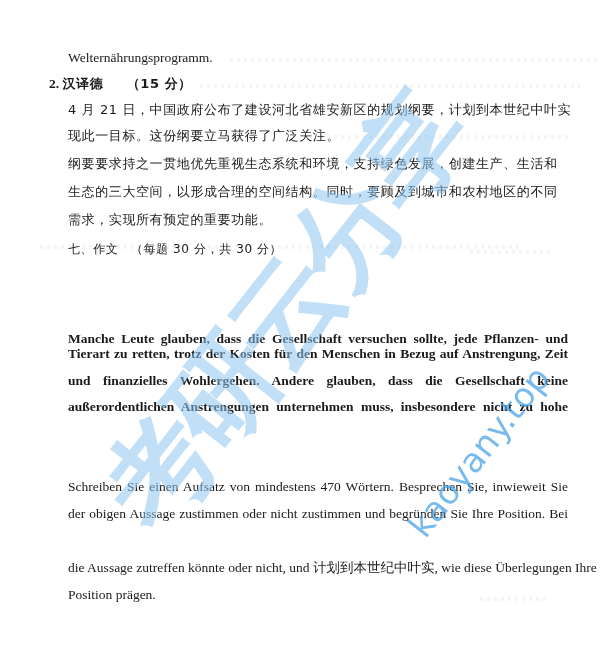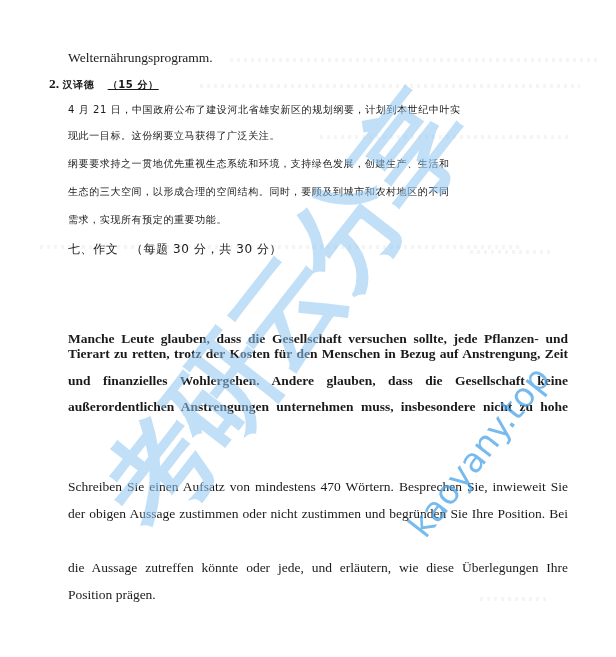--- a/index.html
+++ b/index.html
@@ -2,21 +2,21 @@
 <html><head>
 <meta charset="utf-8">
 <style>
   html, body { margin: 0; padding: 0; }
   body {
     width: 616px; height: 657px; background: #ffffff; position: relative; overflow: hidden;
     font-family: "Liberation Serif", "DejaVu Serif", serif; color: #1a1a1a;
   }
   .page { position: absolute; inset: 0; }
   .line { position: absolute; white-space: nowrap; font-size: 13.5px; line-height: 18px; }
-  .cn { font-family: "DejaVu Sans", sans-serif; font-size: 10px; letter-spacing: 0.6px; }
+  .cn { font-family: "DejaVu Sans", sans-serif; font-size: 13px; letter-spacing: 0.6px; }
   .bold { font-weight: bold; }
   .just { left: 68px; width: 500px; text-align: justify; text-align-last: justify; }
   .left { left: 68px; }
   .watermark {
     position: absolute; color: #8fc6f0; opacity: 0.55; pointer-events: none;
     font-family: "DejaVu Sans", sans-serif; white-space: nowrap; transform-origin: left top;
   }
   .wm-cn { left: 70px; top: 470px; font-size: 108px; transform: rotate(-52deg); letter-spacing: -6px; font-weight: bold; }
   .wm-en { left: 400px; top: 520px; font-size: 34px; transform: rotate(-52deg); color: #4aa3e8; opacity: 0.75; }
   .noise { position: absolute; height: 4px; background: repeating-linear-gradient(90deg, #eee 0 3px, transparent 3px 7px); opacity: 0.6; }
@@ -31,39 +31,39 @@
   <div class="noise" style="left:320px; top:135px; width:250px;"></div>
   <div class="noise" style="left:40px; top:245px; width:480px;"></div>
   <div class="noise" style="left:470px; top:250px; width:80px;"></div>
   <div class="noise" style="left:480px; top:597px; width:70px;"></div>
 
   <div class="line left" style="top:49px;">Welternährungsprogramm.</div>
 
   <div class="line bold" style="left:49px; top:75px;">
     <span>2.</span>
     <span class="cn" style="font-weight:bold;">汉译德</span>
-    <span class="cn" style="font-weight:bold; margin-left:10px;text-decoration:underline;">（15 分）</span>
+    <span class="cn" style="font-weight:bold; margin-left:20px;">（15 分）</span>
   </div>
 
   <div class="line cn left" style="top:101px;">4 月 21 日，中国政府公布了建设河北省雄安新区的规划纲要，计划到本世纪中叶实</div>
   <div class="line cn left" style="top:127px;text-align:center;">现此一目标。这份纲要立马获得了广泛关注。</div>
   <div class="line cn left" style="top:155px;">纲要要求持之一贯地优先重视生态系统和环境，支持绿色发展，创建生产、生活和</div>
   <div class="line cn left" style="top:183px;">生态的三大空间，以形成合理的空间结构。同时，要顾及到城市和农村地区的不同</div>
   <div class="line cn left" style="top:211px;">需求，实现所有预定的重要功能。</div>
 
   <div class="line cn left" style="top:240px; font-size:12px;">
     <span>七、作文</span>
     <span style="margin-left:8px;">（每题 30 分，共 30 分）</span>
   </div>
 
   <div class="line bold just" style="top:318px;margin-top:12px;">Manche Leute glauben, dass die Gesellschaft versuchen sollte, jede Pflanzen- und</div>
   <div class="line bold just" style="top:345px;">Tierart zu retten, trotz der Kosten für den Menschen in Bezug auf Anstrengung, Zeit</div>
   <div class="line bold just" style="top:372px;">und finanzielles Wohlergehen. Andere glauben, dass die Gesellschaft keine</div>
   <div class="line bold just" style="top:398px;">außerordentlichen Anstrengungen unternehmen muss, insbesondere nicht zu hohe</div>
 
   <div class="line just" style="top:478px;">Schreiben Sie einen Aufsatz von mindestens 470 Wörtern. Besprechen Sie, inwieweit Sie</div>
   <div class="line just" style="top:505px;">der obigen Aussage zustimmen oder nicht zustimmen und begründen Sie Ihre Position. Bei</div>
-  <div class="line just" style="top:559px;">die Aussage zutreffen könnte oder jede, und erläutern, wie diese Überlegungen Ihre</div>
+  <div class="line just" style="top:559px;">die Aussage zutreffen könnte oder nicht, und 计划到本世纪中叶实, wie diese Überlegungen Ihre</div>
   <div class="line left" style="top:586px;">Position prägen.</div>
 
   <div class="watermark wm-cn">考研云分享</div>
   <div class="watermark wm-en">kaoyany.top</div>
 </div>
 
 </body></html>

